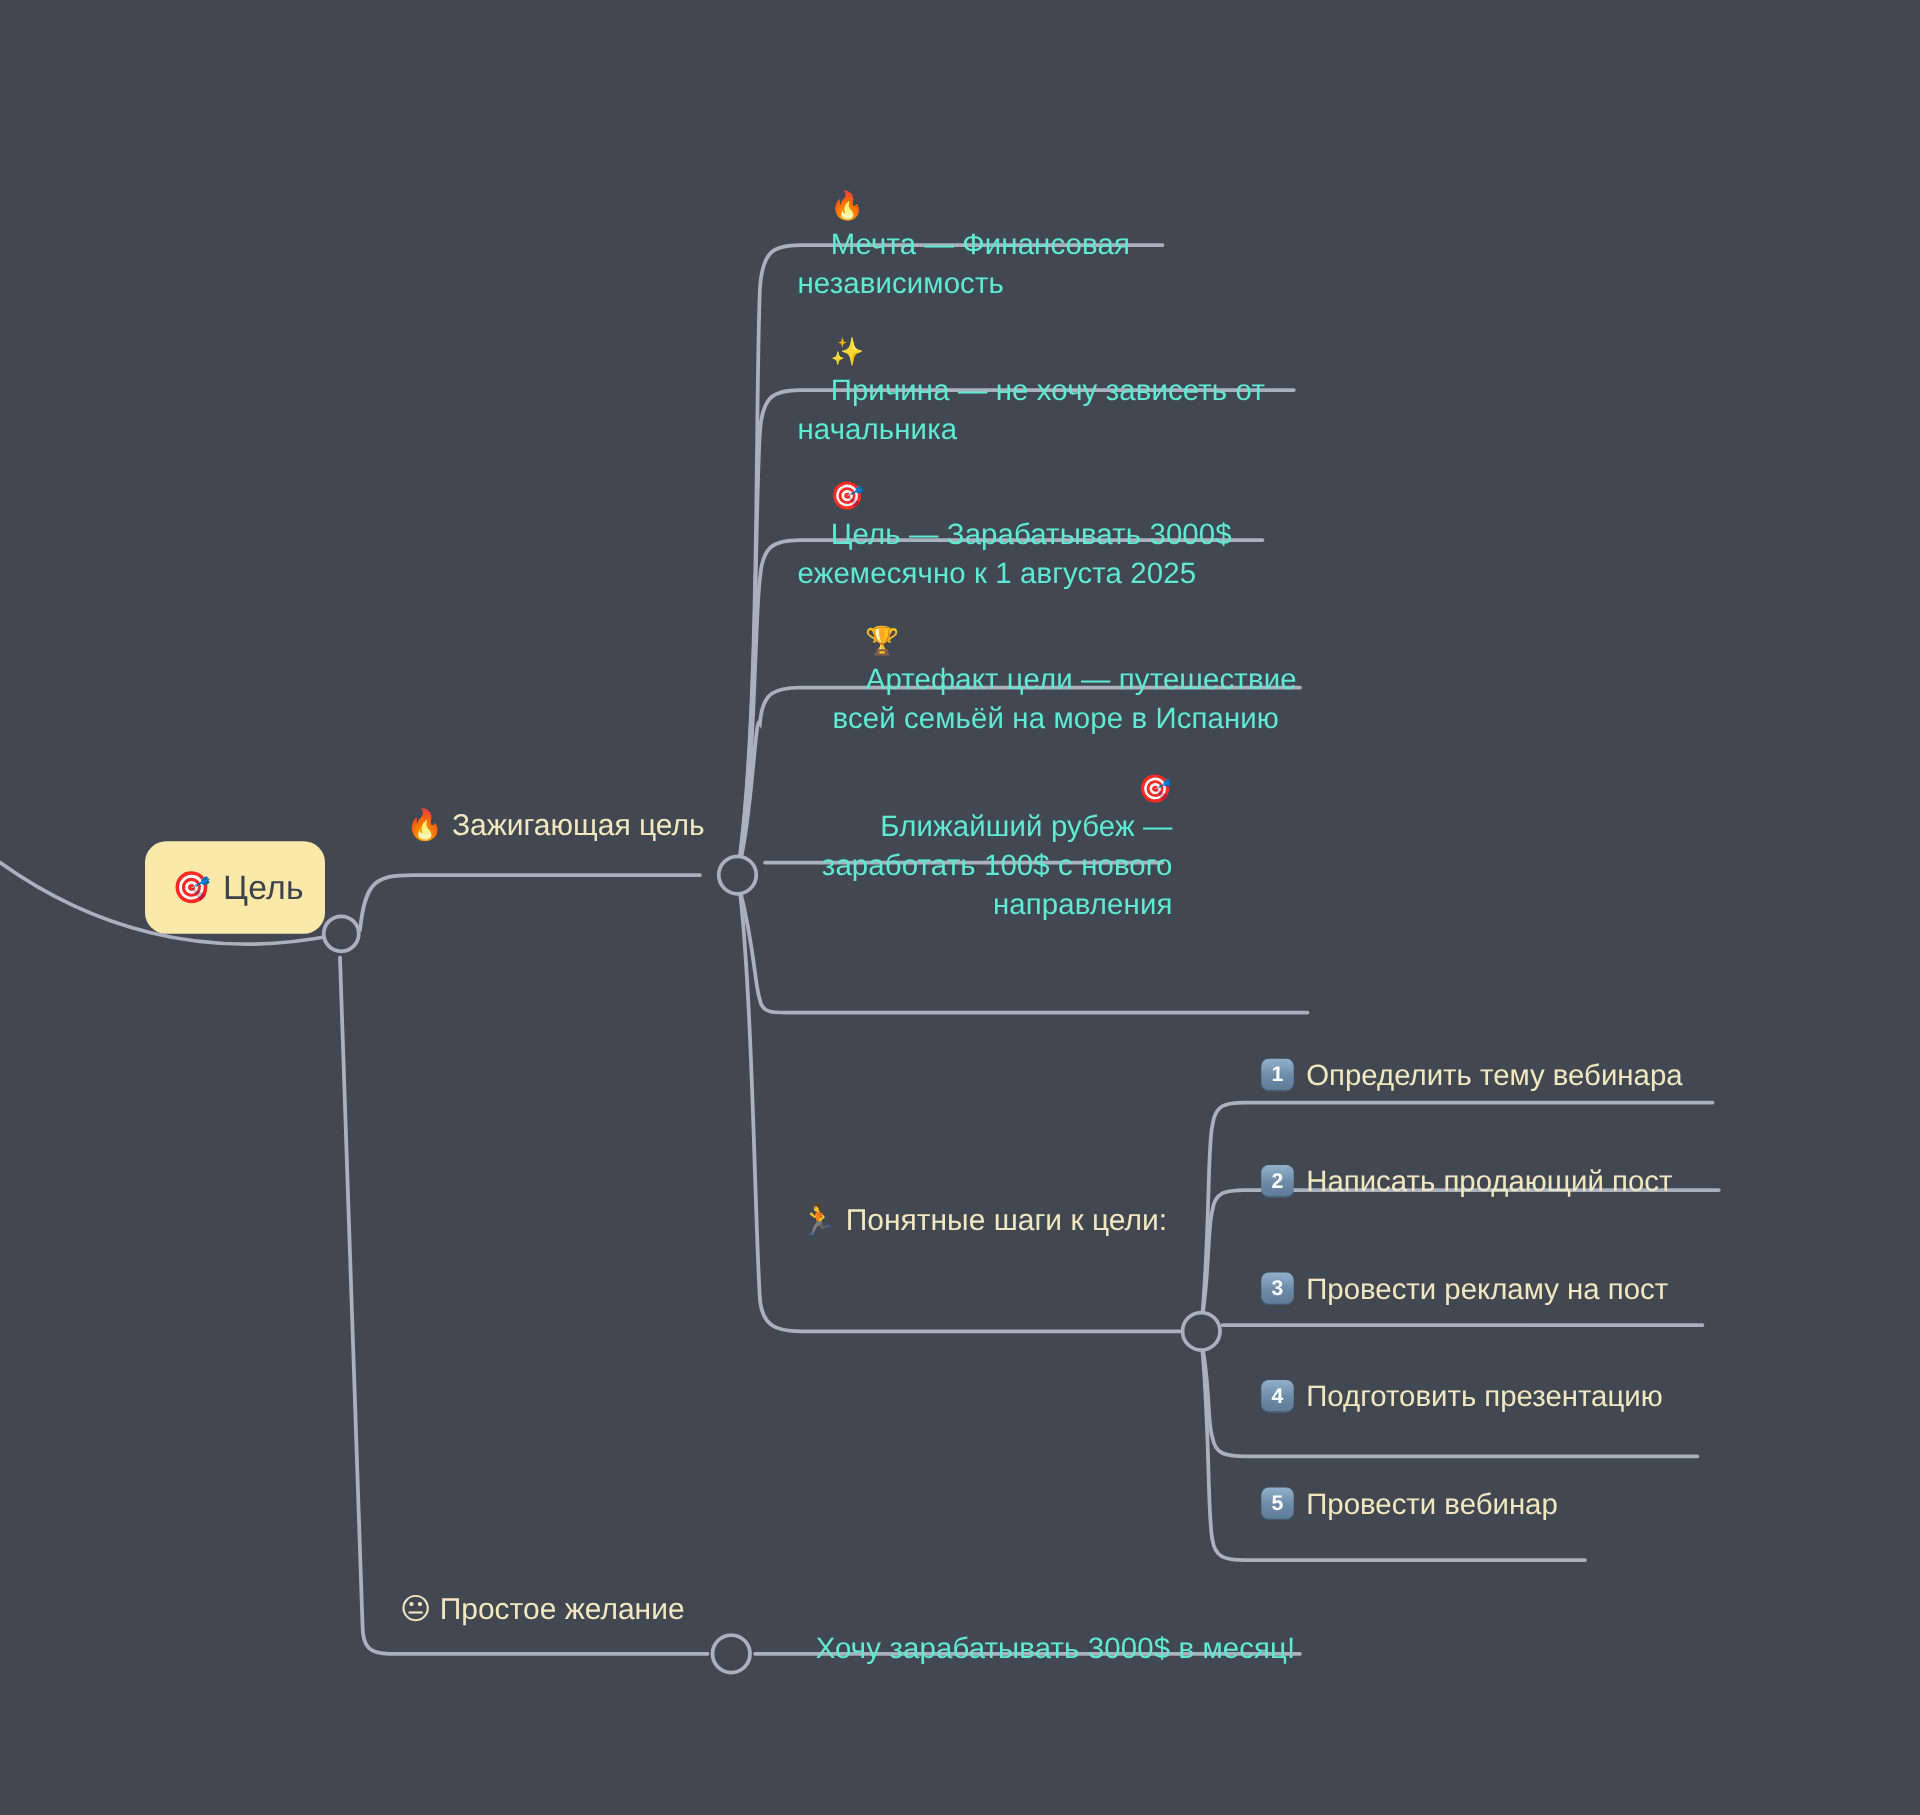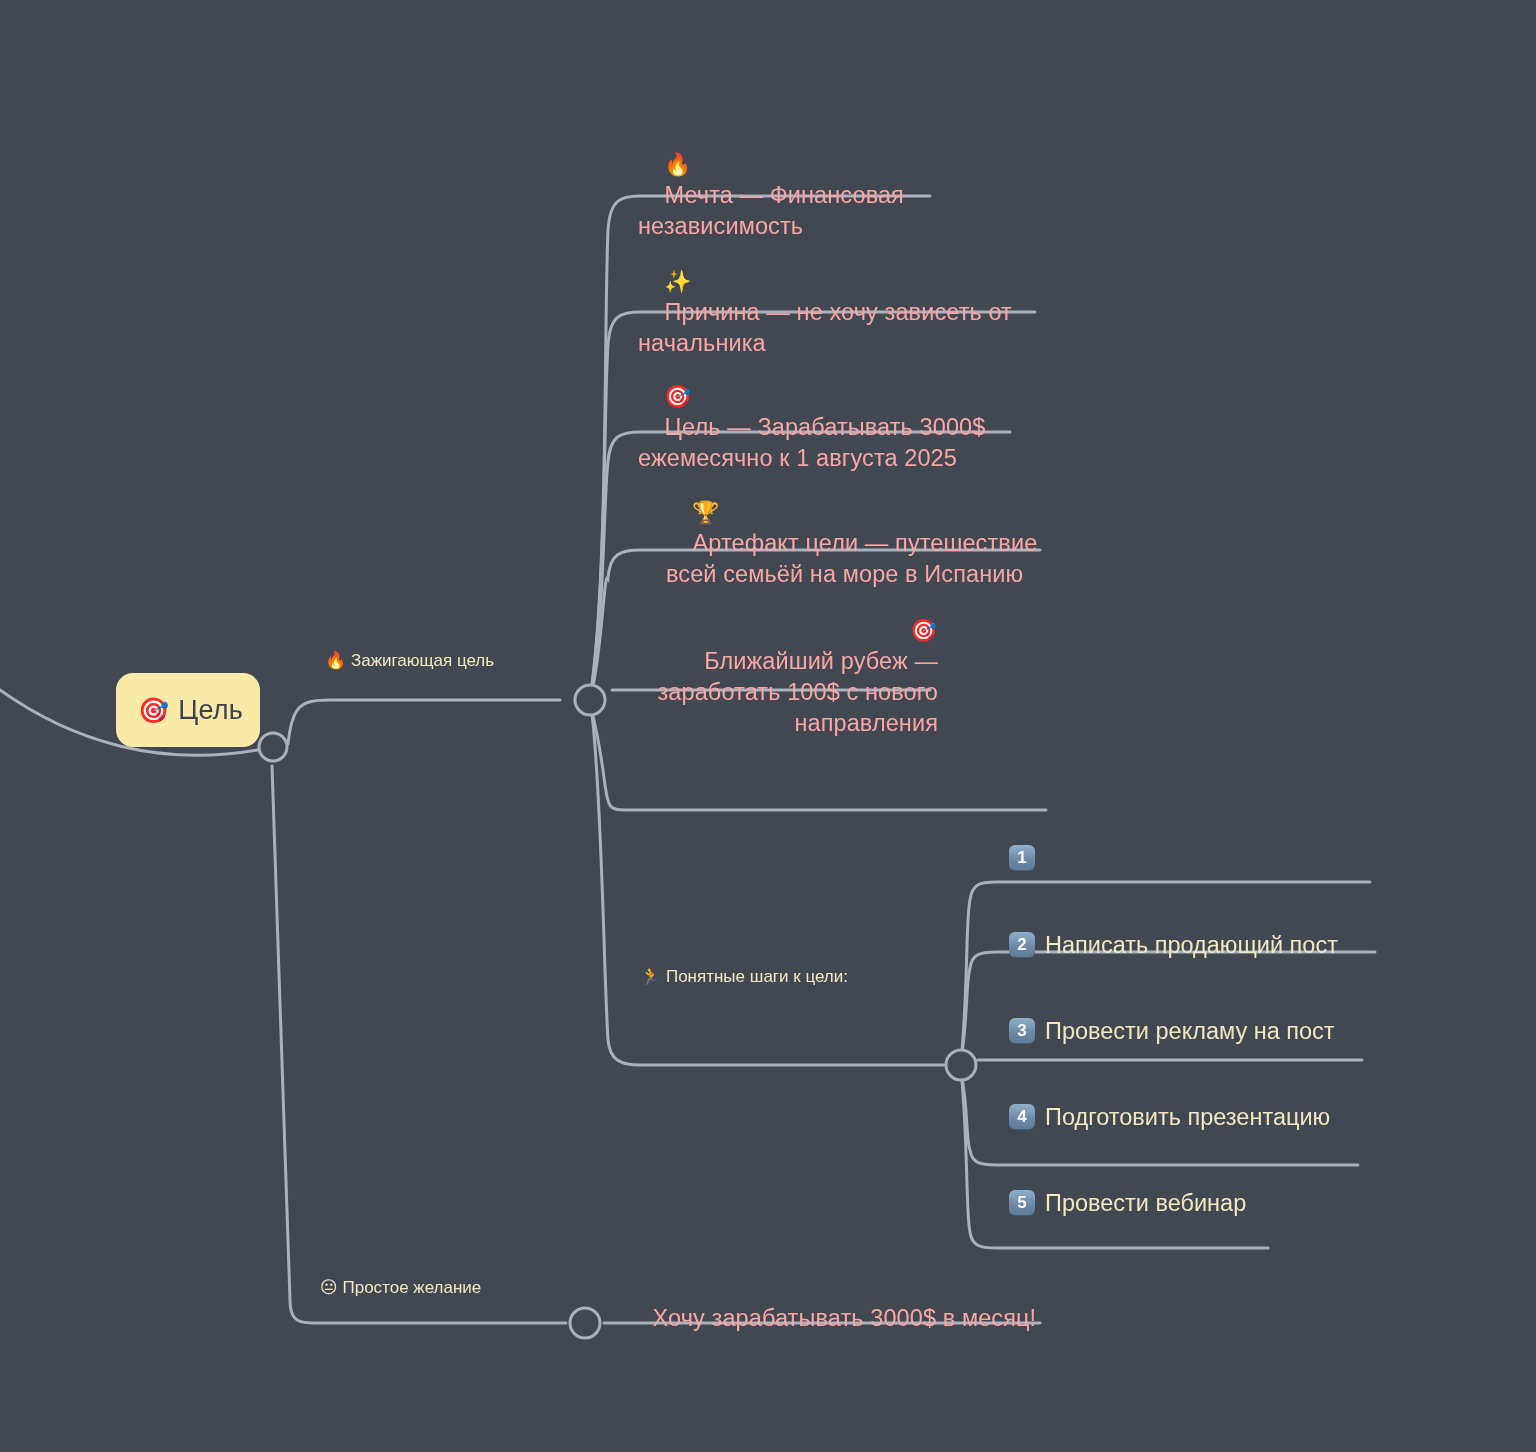--- a/index.html
+++ b/index.html
@@ -39,33 +39,33 @@
     font-size: 27px;
     letter-spacing: 0.2px;
   }
   .root-node .emoji {
     font-size: 25px;
     margin-right: 9px;
     line-height: 1;
   }
   .node-text {
     position: absolute;
-    color: #fca5a5;
+    color: #5eead4;
     font-size: 23.5px;
     line-height: 31px;
     letter-spacing: 0.1px;
     white-space: pre-wrap;
   }
   .node-text .emoji {
     font-size: 22px;
   }
   .branch-label {
     position: absolute;
     color: #f2e7bf;
-    font-size: 17px;
+    font-size: 24px;
     line-height: 31px;
     white-space: nowrap;
   }
   .step-row {
     position: absolute;
     display: flex;
     align-items: center;
     color: #f2e7bf;
     font-size: 23.5px;
     line-height: 30px;
@@ -168,20 +168,21 @@
   </div>
 
 
   <div class="branch-label" style="left:640px; top:961px;">
     <span class="emoji">🏃</span>
     <span>Понятные шаги к цели:</span>
   </div>
 
   <div class="step-row" style="left:1009px; top:845px;">
     <span class="keycap">1</span>
+    <span>Определить тему вебинара</span>
   </div>
 
   <div class="step-row" style="left:1009px; top:930px;">
     <span class="keycap">2</span>
     <span>Написать продающий пост</span>
   </div>
 
   <div class="step-row" style="left:1009px; top:1016px;">
     <span class="keycap">3</span>
     <span>Провести рекламу на пост</span>

